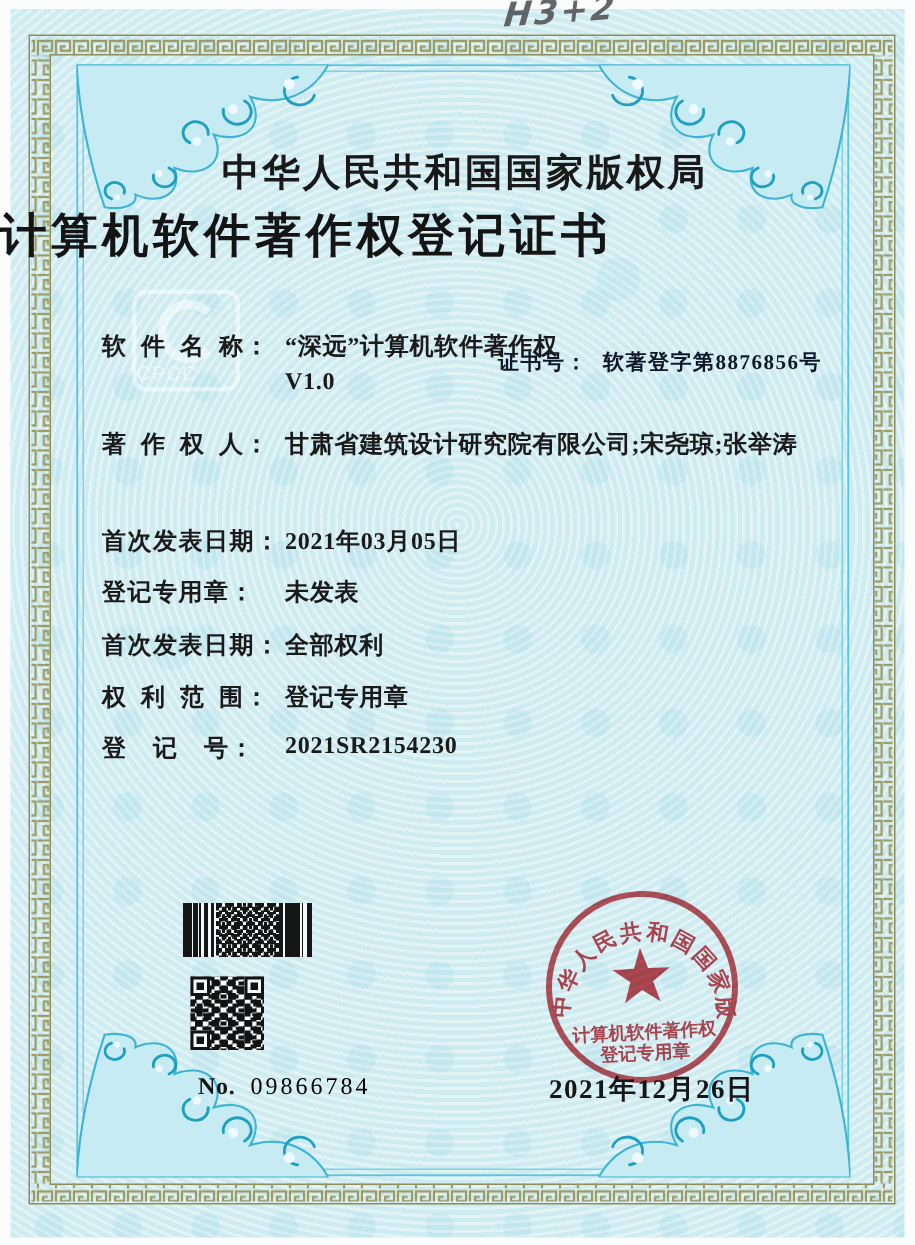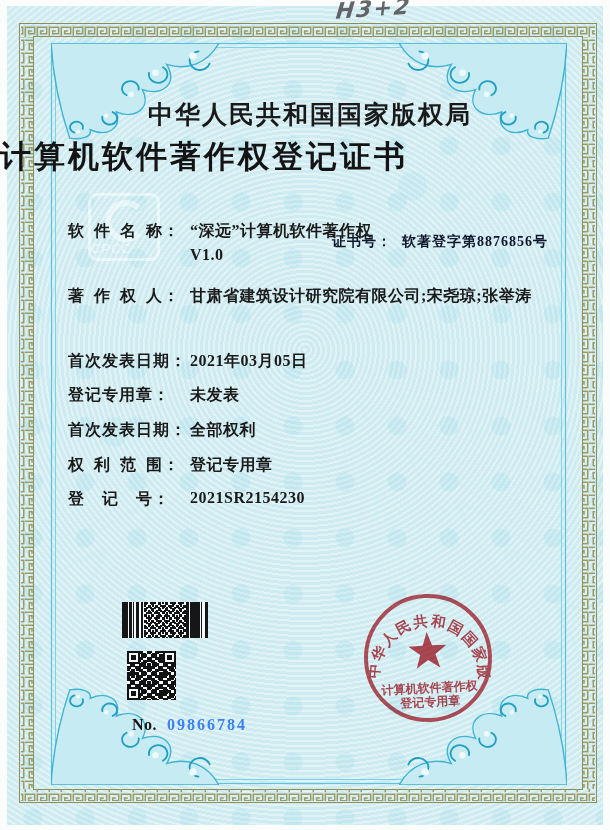--- a/index.html
+++ b/index.html
@@ -103,21 +103,21 @@
       repeating-conic-gradient(#121212 0 25%, transparent 0 50%) 0 0/8px 6px,
       repeating-conic-gradient(transparent 0 25%, #121212 0 50%) 3px 2px/11px 9px,
       #f2fafb;
   }
   .fp{position:absolute; width:13px; height:13px; border:2px solid #121212; background:#f2fafb; box-sizing:border-box;}
   .fp::after{content:""; position:absolute; left:2px; top:2px; width:5px; height:5px; background:#121212;}
   .fp.tl{left:0;top:0;} .fp.tr{right:0;top:0;} .fp.bl{left:0;bottom:0;}
 
   .serial{position:absolute; left:112px; top:716px; font-size:16px; letter-spacing:.5px;}
   .serial .serial-label{color:#151515; font-weight:bold; margin-right:10px;margin-left:20px;}
-  .serial .serial-number{color:#3b82f6; font-weight:bold; letter-spacing:2px;}
+  .serial .serial-number{color:#000000; font-weight:normal; letter-spacing:2px;}
 
   .issue-date{
     position:absolute; left:366px; top:714px; font-size:18px; font-weight:bold;
     letter-spacing:1px; color:#161616;
   }
   .seal{
     position:absolute; left:358px; top:588px; width:140px; height:140px;
     transform:rotate(-3deg); mix-blend-mode:multiply; opacity:.93;
   }
 </style>
@@ -290,14 +290,15 @@
     </defs>
     <circle cx="70" cy="70" r="62" fill="none" stroke="#c23b45" stroke-width="4" opacity=".95"></circle>
     <polygon points="70,44 74.7,57.5 89,57.8 77.6,66.5 81.8,80.2 70,72 58.2,80.2 62.4,66.5 51,57.8 65.3,57.5" fill="#c23b45"></polygon>
     <text font-size="14.5" font-weight="bold" fill="#c23b45" font-family="Liberation Serif, DejaVu Serif, serif">
       <textPath href="#sealArc" startOffset="0" textLength="196" lengthAdjust="spacing">中华人民共和国国家版权局</textPath>
     </text>
     <text x="70" y="104" text-anchor="middle" font-size="12" font-weight="bold" fill="#c23b45" font-family="Liberation Serif, DejaVu Serif, serif">计算机软件著作权</text>
     <text x="70" y="118" text-anchor="middle" font-size="12" font-weight="bold" fill="#c23b45" font-family="Liberation Serif, DejaVu Serif, serif">登记专用章</text>
   </svg>
 
+  <div class="issue-date">2021年12月26日</div>
 
 </div>
 
 </body></html>

